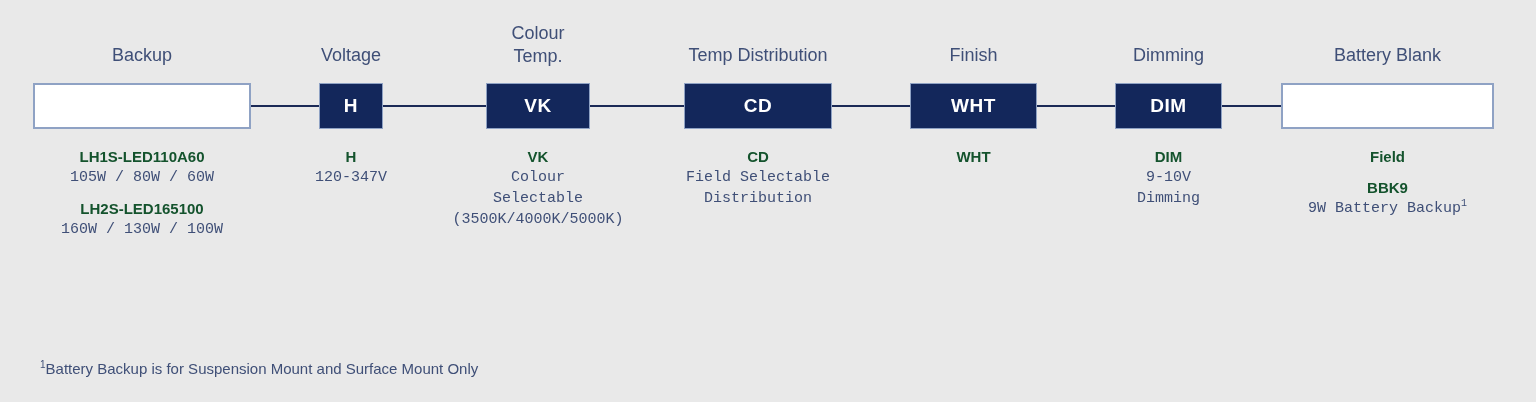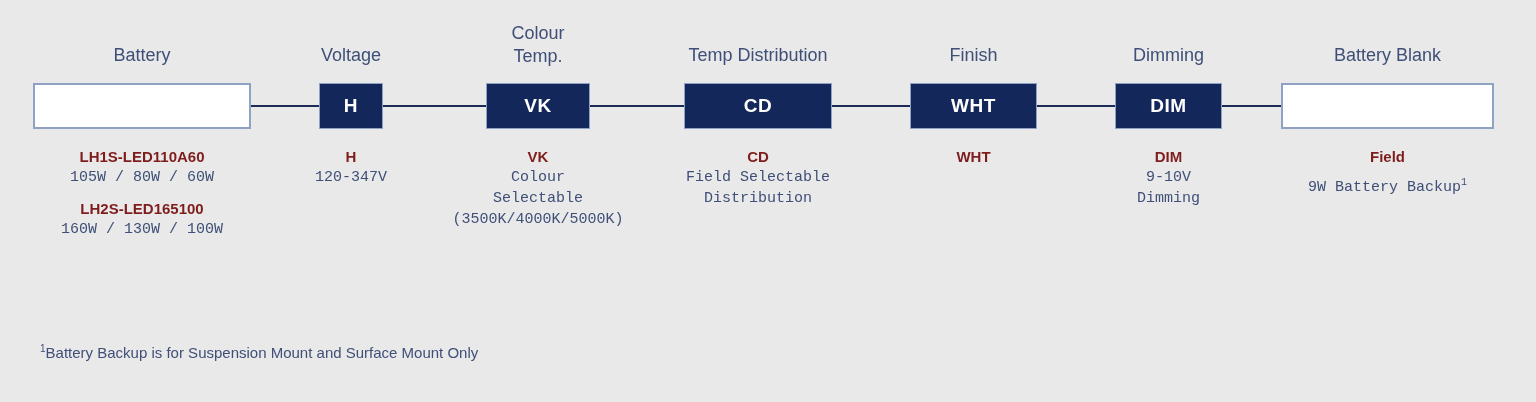--- a/index.html
+++ b/index.html
@@ -85,39 +85,39 @@
     width: 100%;
     font-size: 15px;
     line-height: 21px;
     color: #3f4f77;
   }
   .cap-group + .cap-group {
     margin-top: 10px;
   }
   .cap-code {
     font-weight: bold;
-    color: #7f1d1d;
+    color: #14532d;
     display: block;
   }
   .cap-desc {
     display: block;
     white-space: pre-line;
     font-family: Liberation Mono, monospace;
   }
   .sup {
     font-size: 10px;
     vertical-align: super;
     line-height: 0;
   }
 
   
   #footnote {
     position: absolute;
     left: 40px;
-    top: 343px;
+    top: 359px;
     font-size: 15px;
     line-height: 20px;
     color: #3f4f77;
   }
   #footnote .sup {
     font-size: 10px;
   }
 </style>
 </head>
 <body>
@@ -125,21 +125,21 @@
 <div id="diagram">
 
   <div class="rail" style="left:250px; width:70px;"></div>
   <div class="rail" style="left:383px; width:104px;"></div>
   <div class="rail" style="left:590px; width:95px;"></div>
   <div class="rail" style="left:832px; width:79px;"></div>
   <div class="rail" style="left:1037px; width:79px;"></div>
   <div class="rail" style="left:1222px; width:60px;"></div>
 
   <div class="col" style="left:33px; width:218px;">
-    <div class="col-head">Battery</div>
+    <div class="col-head">Backup</div>
     <div class="box empty" style="left:0; width:218px;"></div>
     <div class="caption">
       <div class="cap-group">
         <span class="cap-code">LH1S-LED110A60</span>
         <span class="cap-desc">105W / 80W / 60W</span>
       </div>
       <div class="cap-group">
         <span class="cap-code">LH2S-LED165100</span>
         <span class="cap-desc">160W / 130W / 100W</span>
       </div>
@@ -206,20 +206,21 @@
   </div>
 
   <div class="col" style="left:1281px; width:213px;">
     <div class="col-head">Battery Blank</div>
     <div class="box empty" style="left:0; width:213px;"></div>
     <div class="caption">
       <div class="cap-group">
         <span class="cap-code">Field</span>
       </div>
       <div class="cap-group">
+        <span class="cap-code">BBK9</span>
         <span class="cap-desc"><span>9W Battery Backup</span><span class="sup">1</span></span>
       </div>
     </div>
   </div>
 
   <div id="footnote">
     <span class="sup">1</span><span>Battery Backup is for Suspension Mount and Surface Mount Only</span>
   </div>
 
 </div>

